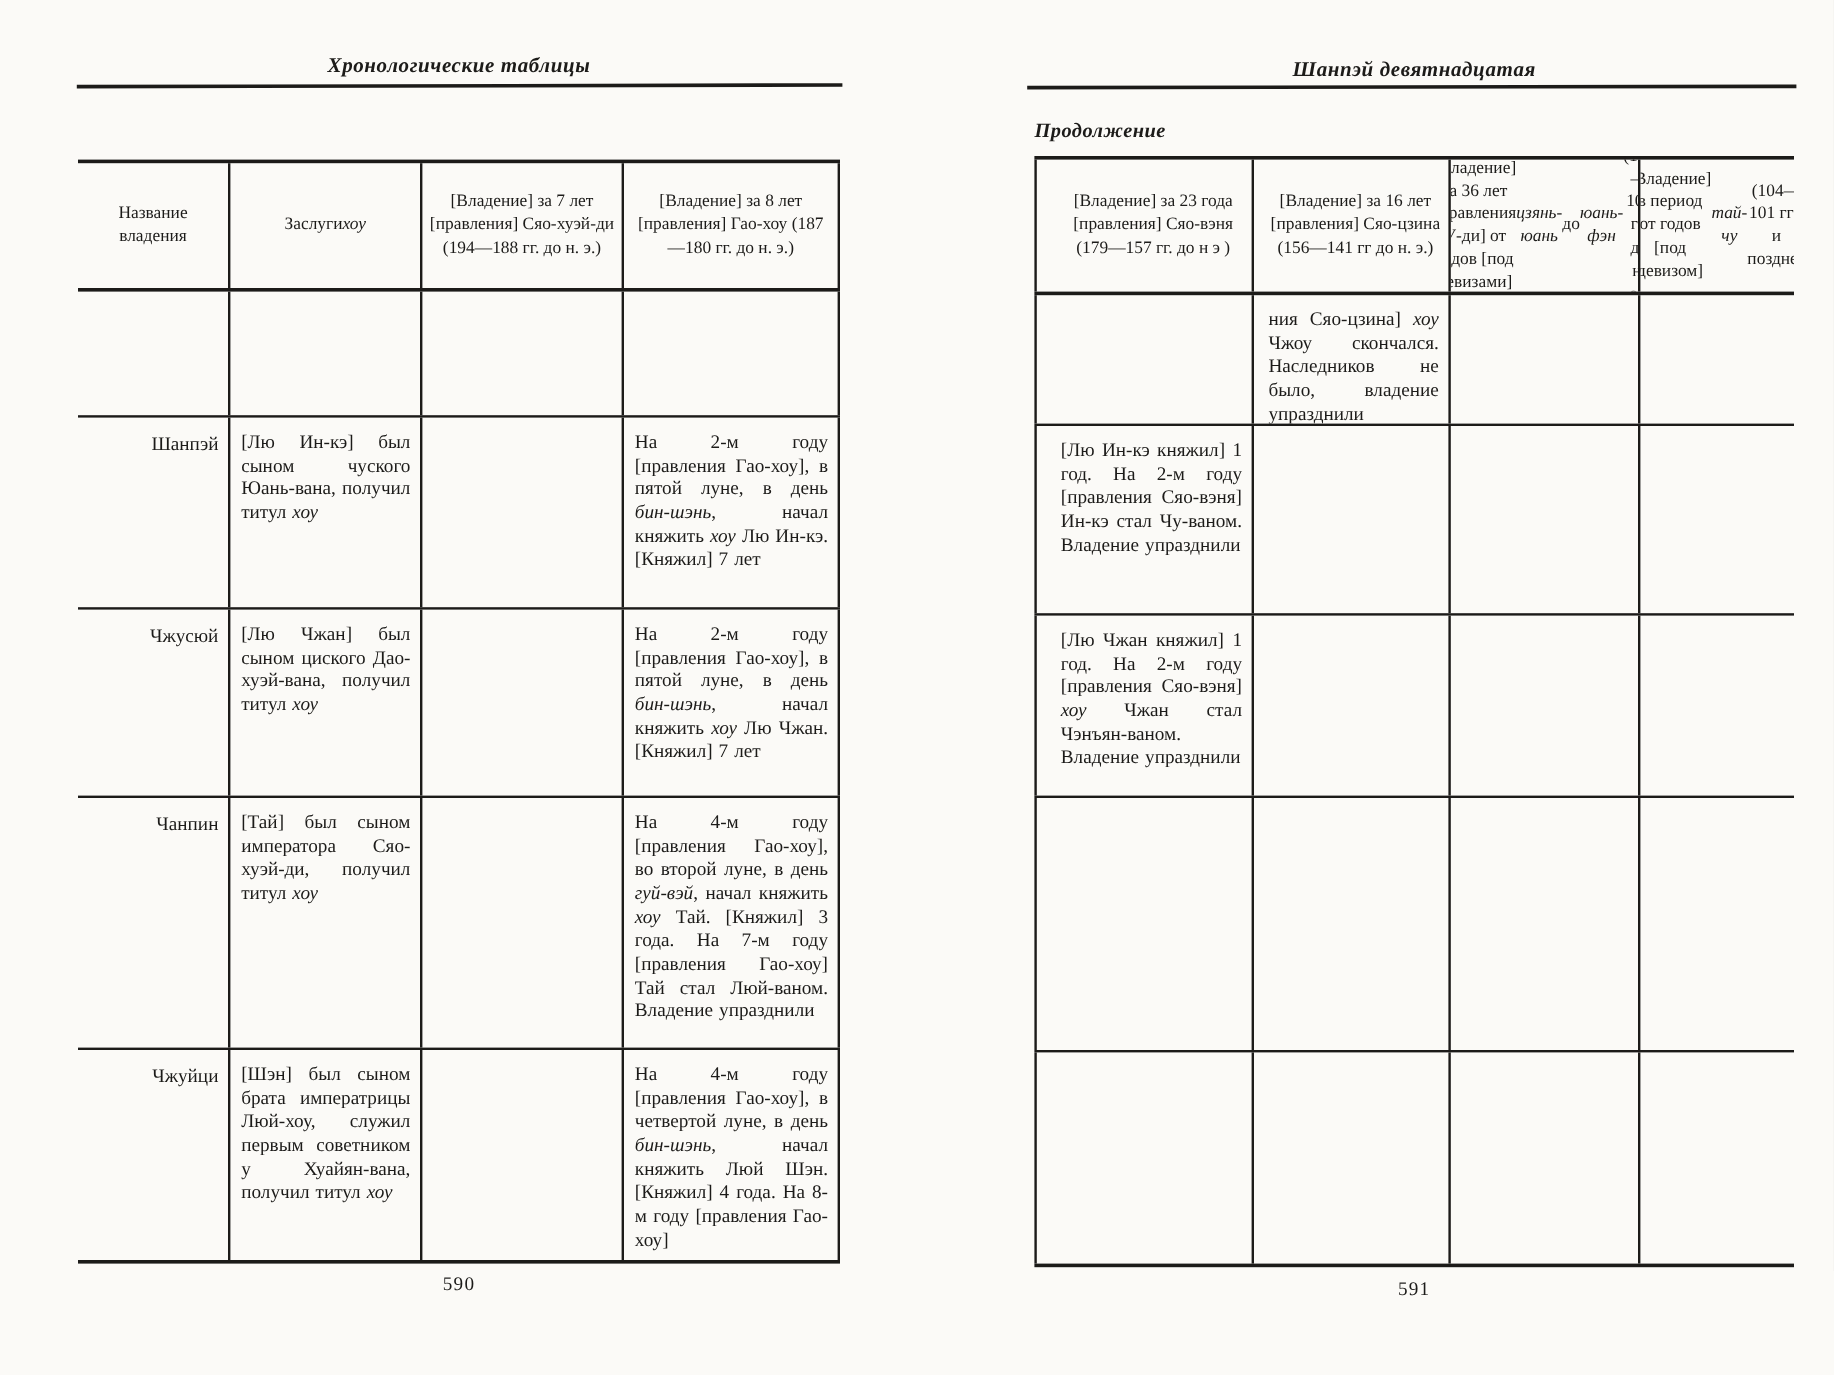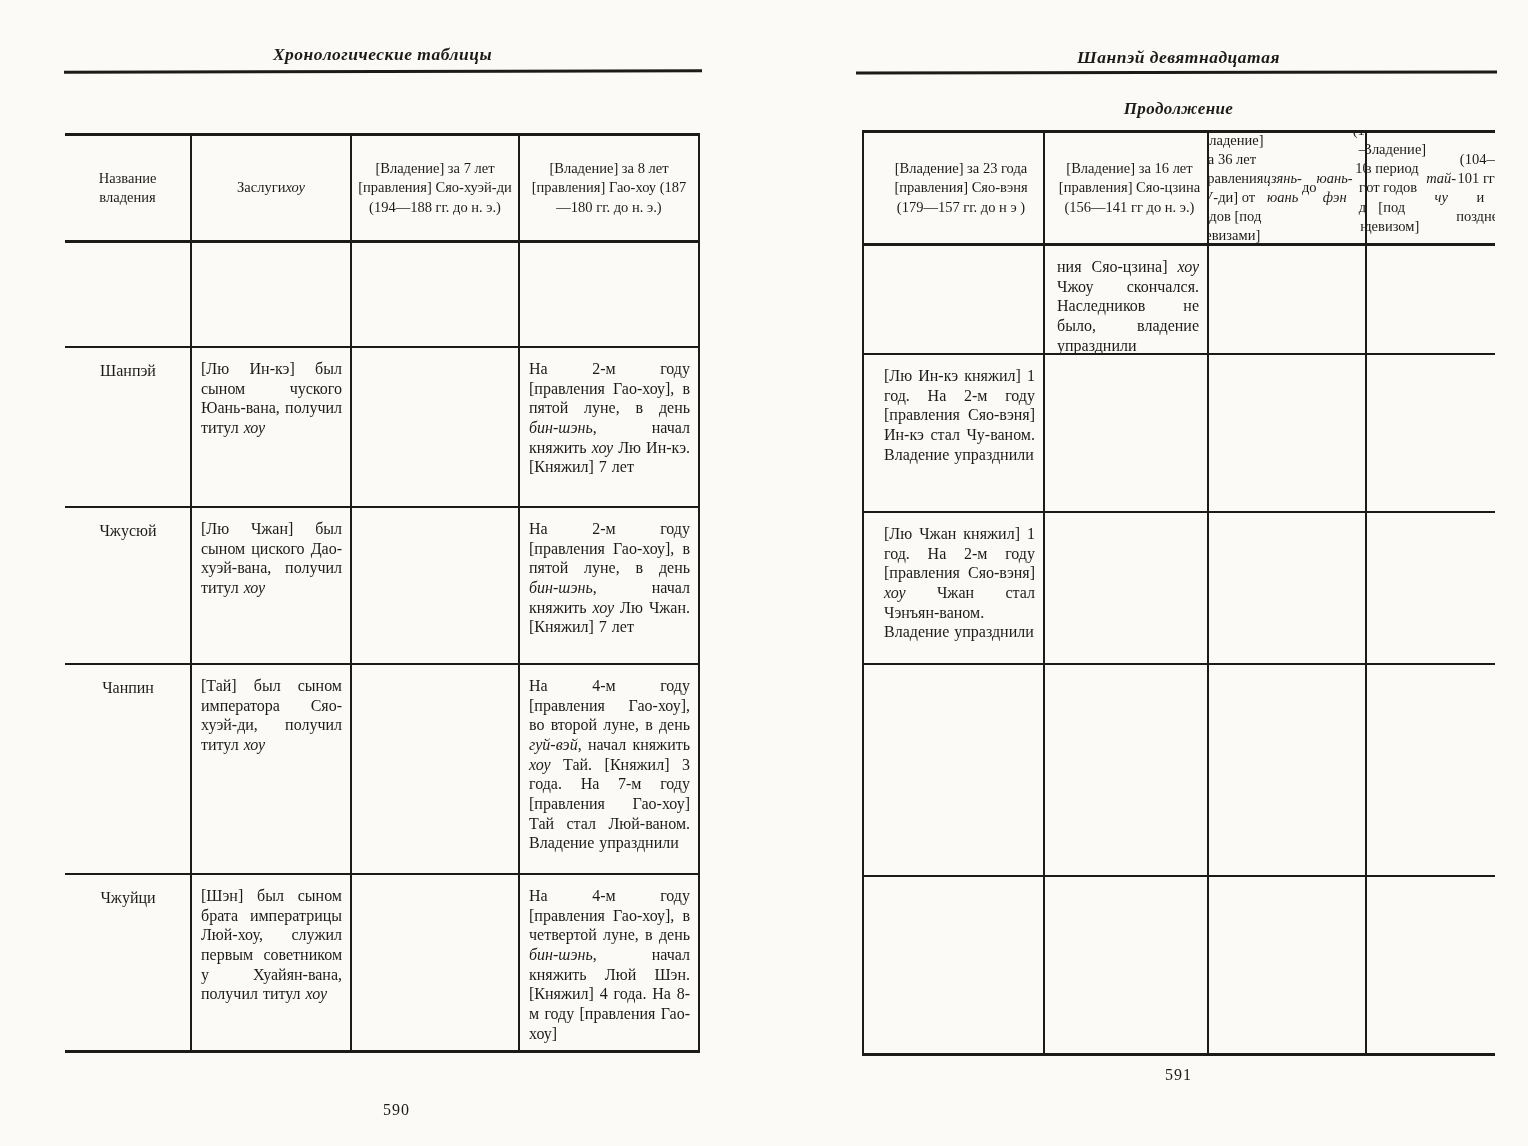--- a/index.html
+++ b/index.html
@@ -26,21 +26,21 @@
   }
   #left-running-head{left:65px;top:44px;width:635px;}
   #right-running-head{left:862px;top:47px;width:633px;}
   .head-rule{
     position:absolute;height:2.5px;background:var(--ink);
   }
   #left-head-rule{left:64px;top:70px;width:638px;transform:rotate(-.12deg);}
   #right-head-rule{left:856px;top:71px;width:641px;transform:rotate(-.1deg);}
   .continuation{
     position:absolute;left:862px;top:99px;width:633px;
-    text-align:center;font-style:italic;font-weight:bold;font-size:17px;
+    text-align:left;font-style:italic;font-weight:bold;font-size:17px;
     letter-spacing:.4px;
   }
   .tbl{
     position:absolute;
     border-top:3px solid var(--ink);
     border-bottom:3px solid var(--ink);
   }
   #left-table{left:65px;top:133px;width:635px;}
   #right-table{left:862px;top:130px;width:633px;}
   .trow{display:flex;box-sizing:border-box;}
@@ -64,29 +64,29 @@
     font-size:14.5px;line-height:1.32;
     padding:6px 5px;
   }
   .bcell{
     font-size:16px;line-height:1.23;
     text-align:justify;
     padding:11px 8px 0 9px;
     word-spacing:1px;
   }
   .name-cell{
-    text-align:center;
+    text-align:right;
     padding-top:13px;
   }
   .it{font-style:italic;}
   .page-number{
     position:absolute;text-align:center;font-size:16px;
     letter-spacing:1px;
   }
-  #left-page-number{left:79px;top:1062px;width:635px;margin-top:39px;}
+  #left-page-number{left:65px;top:1062px;width:635px;}
   #right-page-number{left:862px;top:1066px;width:633px;}
 </style>
 </head>
 <body>
 
 <div class="sheet">
 
   <div class="running-head" id="left-running-head">Хронологические таблицы</div>
   <div class="head-rule" id="left-head-rule"></div>
 

